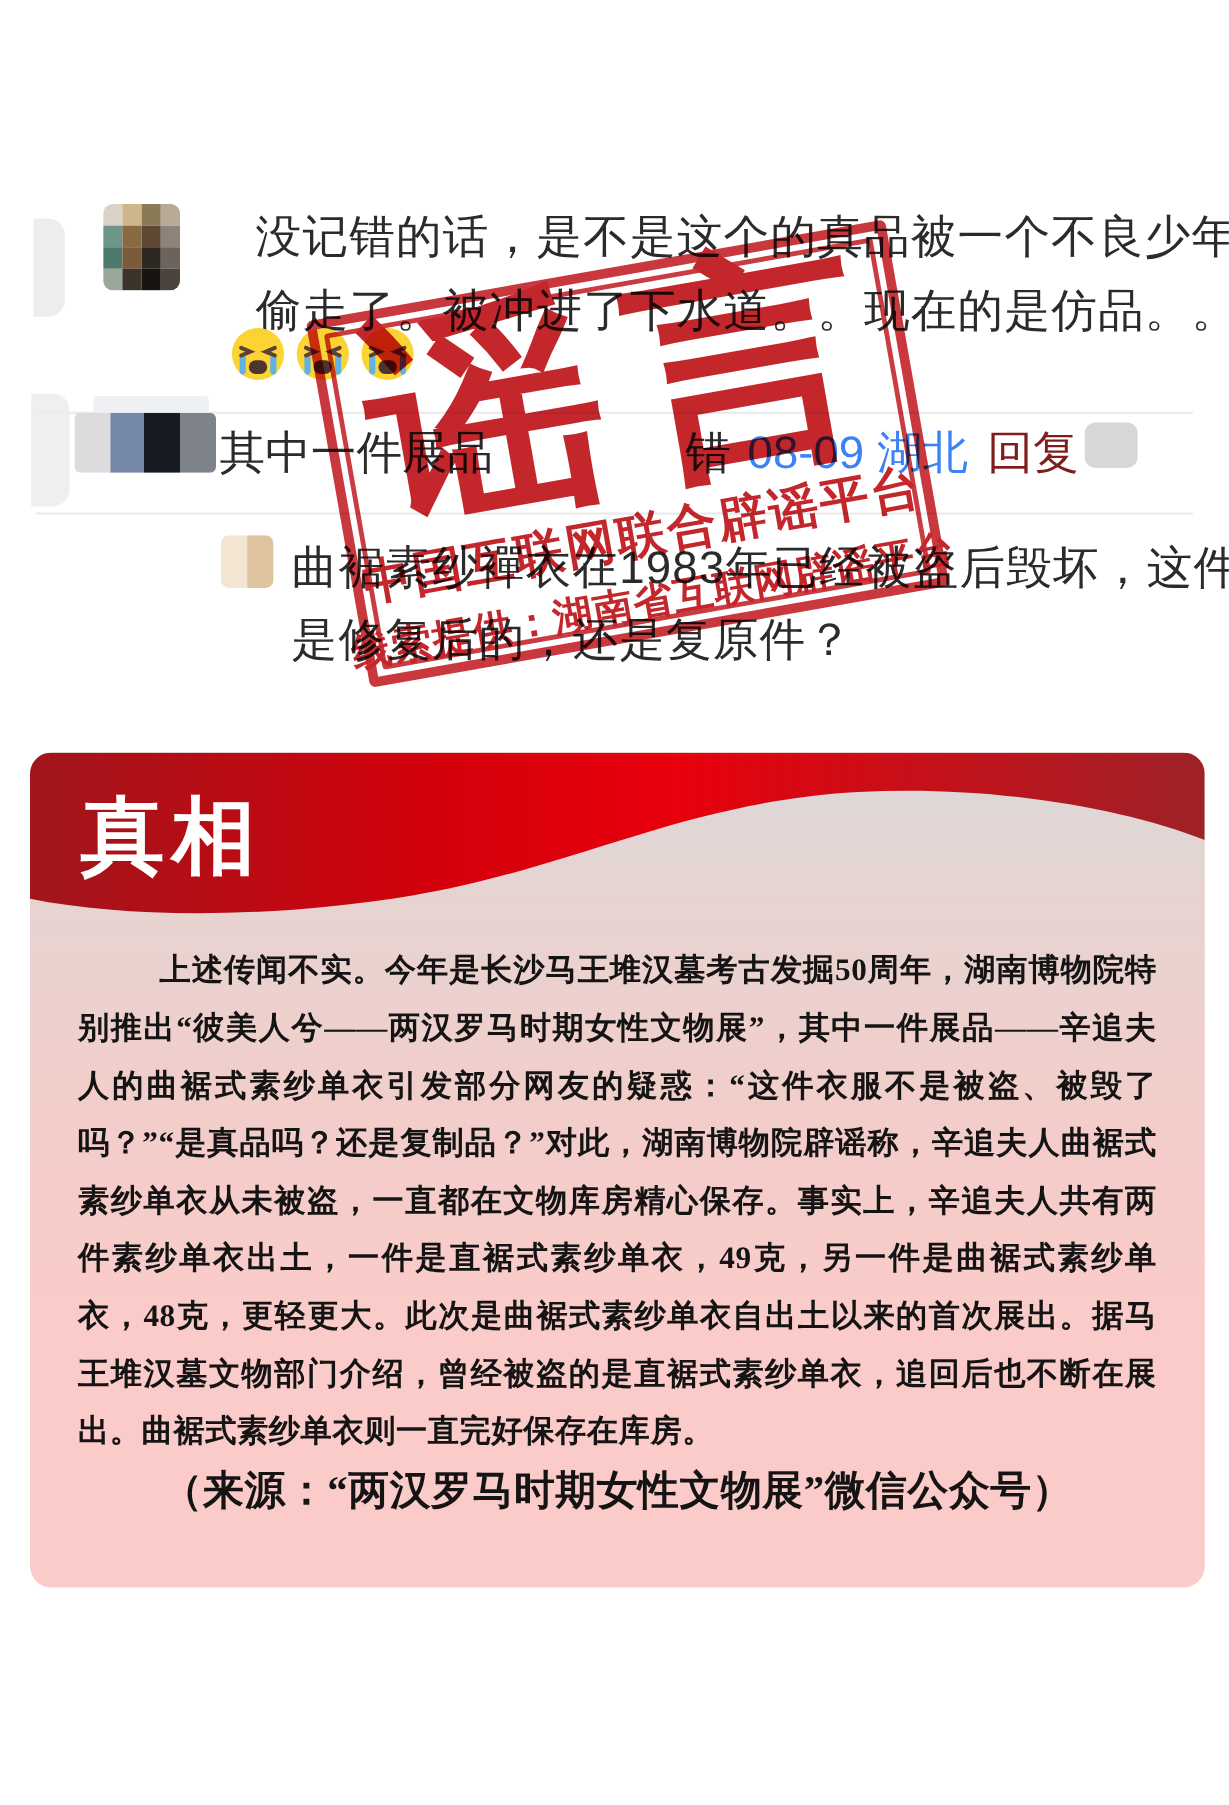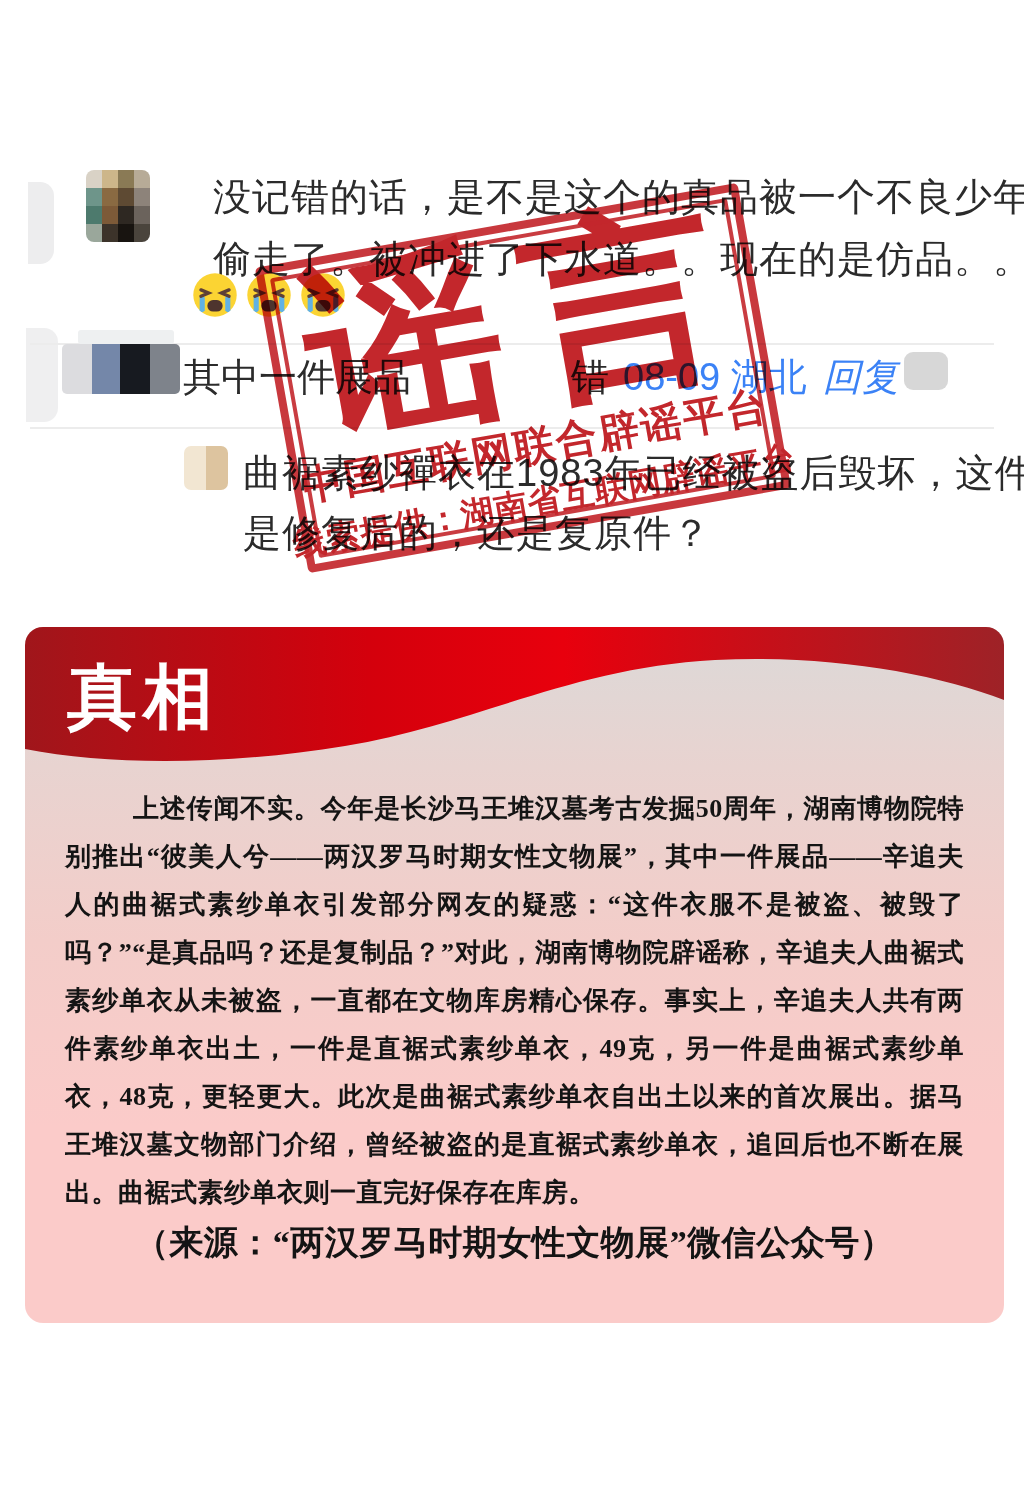--- a/index.html
+++ b/index.html
@@ -23,21 +23,21 @@
   .nameblur{position:absolute;left:62px;top:344px;width:118px;height:50px;border-radius:5px;overflow:hidden;display:flex;}
   .nameblur i{display:block;height:100%;}
   .nb1{width:30px;background:#dcdcdf;}
   .nb2{width:28px;background:#7487a9;}
   .nb3{width:30px;background:#171a20;}
   .nb4{width:30px;background:#7e838b;}
   .nameblur-top{position:absolute;left:78px;top:330px;width:96px;height:14px;background:#eef0f1;border-radius:3px;}
   .c2row{position:absolute;left:183px;top:352px;font-size:38px;white-space:nowrap;color:#2b2b2b;}
   .c2gap{display:inline-block;width:160px;}
   .c2meta{color:#3b82f6;margin-left:14px;}
-  .c2reply{color:#3b82f6;margin-left:16px;font-style:italic;}
+  .c2reply{color:#7f1d1d;margin-left:16px;}
   .likeblob{position:absolute;left:904px;top:352px;width:44px;height:38px;background:#c9c9c9;opacity:.75;border-radius:9px;}
   .avatar3{position:absolute;left:184px;top:446px;width:44px;height:44px;border-radius:7px;overflow:hidden;display:flex;}
   .avatar3 i{display:block;height:100%;width:50%;}
   .a3a{background:#f2e6d2;}
   .a3b{background:#ddc49f;}
   .c3line{position:absolute;left:243px;color:#2b2b2b;font-size:38px;letter-spacing:1px;white-space:nowrap;}
   .c3l1{top:448px;}
   .c3l2{top:508px;}
   
   .stamp{

